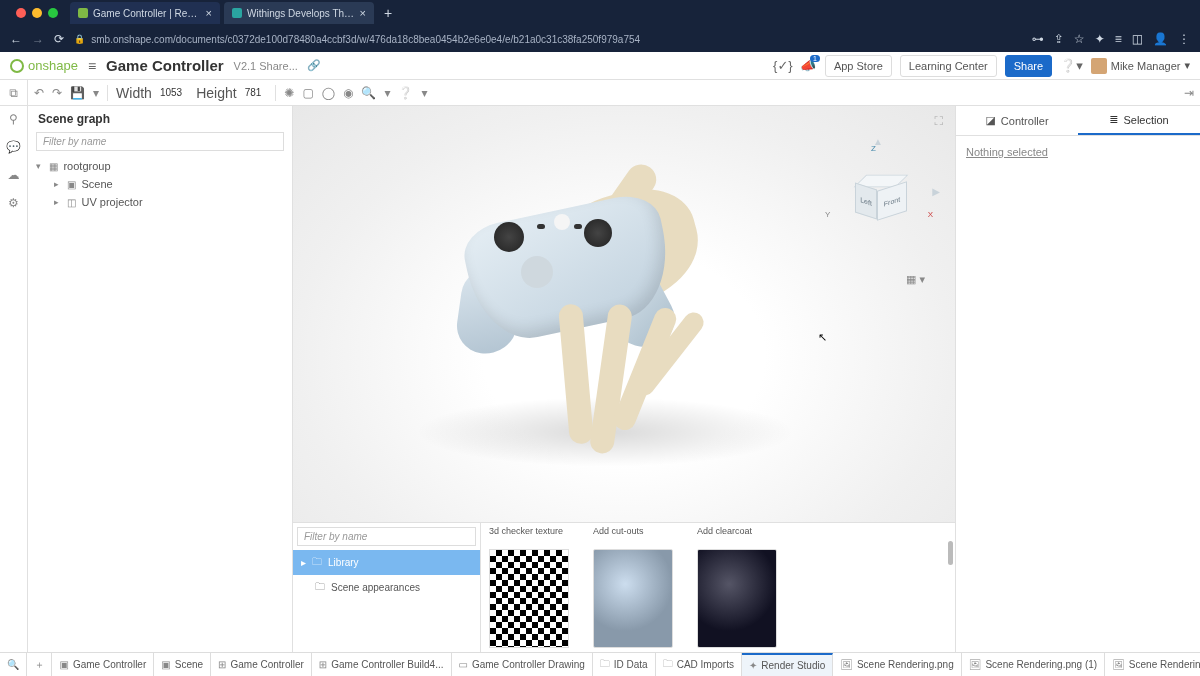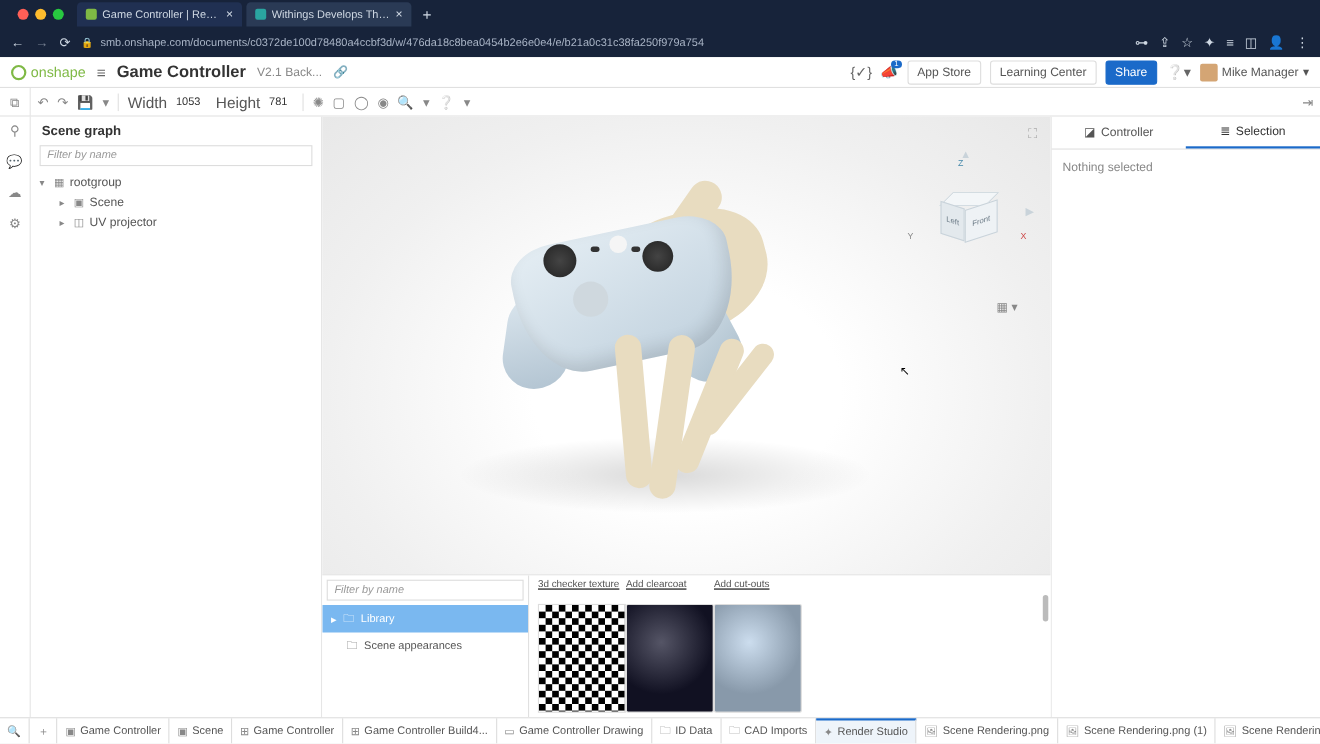--- a/index.html
+++ b/index.html
@@ -107,37 +107,37 @@
 
 .bottom-panel { height: 130px; border-top: 1px solid #e0e0e0; background: #fff; display: flex; flex-direction: column; }
 .lib-tabs { display: flex; border-bottom: 1px solid #e0e0e0; }
 .lib-tab { padding: 5px 0; width: 50%; text-align: center; font-size: 11px; color: #555; cursor: pointer; }
 .lib-tab.active { border-bottom: 2px solid #1b6ac9; color: #333; }
 .lib-body { flex: 1; display: flex; overflow: hidden; }
 .lib-sidebar { width: 188px; border-right: 1px solid #e0e0e0; display: flex; flex-direction: column; }
 .lib-filter { margin: 4px; border: 1px solid #ddd; padding: 3px 6px; font-size: 10px; color: #999; font-style: italic; }
 .lib-item { padding: 4px 8px; font-size: 10px; color: #555; display: flex; align-items: center; gap: 6px; cursor: pointer; }
 .lib-item.active { background: #7ab8f0; color: #fff; }
-.lib-thumbs { flex: 1; display: flex; gap: 0; padding: 4px 8px; overflow: hidden; text-decoration: underline; }
+.lib-thumbs { flex: 1; display: flex; gap: 24px; padding: 4px 8px; overflow: hidden; }
 .thumb { width: 80px; display: flex; flex-direction: column; cursor: pointer; }
 .thumb-label { font-size: 9px; color: #555; height: 22px; line-height: 1.1; overflow: hidden; }
 .thumb-img { flex: 1; border: 1px solid #ddd; }
 .thumb-checker { background: repeating-conic-gradient(#000 0 25%, #fff 0 50%) 0 0/12px 12px; }
 .thumb-bump { background: repeating-conic-gradient(#bbb 0 25%, #aaa 0 50%) 0 0/14px 14px; }
 .thumb-sphere { background: radial-gradient(circle at 40% 35%, #556, #112 60%), #ddd; border-radius: 2px; }
 .thumb-sphere2 { background: radial-gradient(circle at 40% 35%, #cde, #89a 60%), #ddd; border-radius: 2px; }
 .lib-scroll { width: 10px; display:flex; align-items:flex-start; justify-content:center; padding-top:18px;}
 .lib-scroll-thumb { width:5px; height:24px; background:#bbb; border-radius:3px;}
 
 
 .right-panel { width: 245px; background: #fff; border-left: 1px solid #e0e0e0; display: flex; flex-direction: column; font-size: 11px; }
 .right-tabs { display: flex; border-bottom: 1px solid #e0e0e0; }
 .right-tab { flex: 1; padding: 7px 6px; text-align: center; color: #555; cursor: pointer; display: flex; align-items: center; justify-content: center; gap: 5px; }
 .right-tab.active { border-bottom: 2px solid #1b6ac9; color: #333; }
-.right-body { padding: 10px; color: #888; }
+.right-body { padding: 10px; color: #888; text-decoration: underline; }
 .expand-icon { position: absolute; right: 258px; top: 8px; color: #aaa; font-size: 12px; cursor: pointer; }
 
 
 .footer { height: 24px; background: #fff; border-top: 1px solid #ddd; display: flex; align-items: stretch; font-size: 10px; color: #555; }
 .footer-btn { display: flex; align-items: center; padding: 0 7px; border-right: 1px solid #ddd; cursor: pointer; gap: 4px; white-space: nowrap; }
 .footer-btn.active { background: #eef4fa; border-top: 2px solid #1b6ac9; }
 .footer-icon { color: #888; font-size: 10px; }
 </style>
 </head>
 <body>
@@ -182,21 +182,21 @@
   </div>
 </div>
 
 <div class="app-header">
   <div class="app-logo">
     <span class="logo-circle"></span>
     <span>onshape</span>
   </div>
   <span class="hamburger">≡</span>
   <span class="doc-title">Game Controller</span>
-  <span class="doc-subtitle">V2.1 Back...</span>
+  <span class="doc-subtitle">V2.1 Share...</span>
   <span class="link-icon">🔗</span>
   <div class="header-right">
     <span class="header-icon">{✓}</span>
     <span class="header-icon">📣<span class="notif-badge">1</span></span>
     <span class="header-btn">App Store</span>
     <span class="header-btn">Learning Center</span>
     <span class="header-btn primary">Share</span>
     <span class="header-icon">❔▾</span>
     <div class="user-chip">
       <span class="avatar"></span>
@@ -318,26 +318,26 @@
             <span>🗀</span>
             <span>Scene appearances</span>
           </div>
         </div>
         <div class="lib-thumbs">
           <div class="thumb">
             <div class="thumb-label">3d checker texture</div>
             <div class="thumb-img thumb-checker"></div>
           </div>
           <div class="thumb">
+            <div class="thumb-label">Add cut-outs</div>
+            <div class="thumb-img thumb-sphere2"></div>
+          </div>
+          <div class="thumb">
             <div class="thumb-label">Add clearcoat</div>
             <div class="thumb-img thumb-sphere"></div>
-          </div>
-          <div class="thumb">
-            <div class="thumb-label">Add cut-outs</div>
-            <div class="thumb-img thumb-sphere2"></div>
           </div>
         </div>
         <div class="lib-scroll">
             <div class="lib-scroll-thumb"></div>
           </div>
       </div>
     </div>
   </div>
 
   <div class="right-panel">

